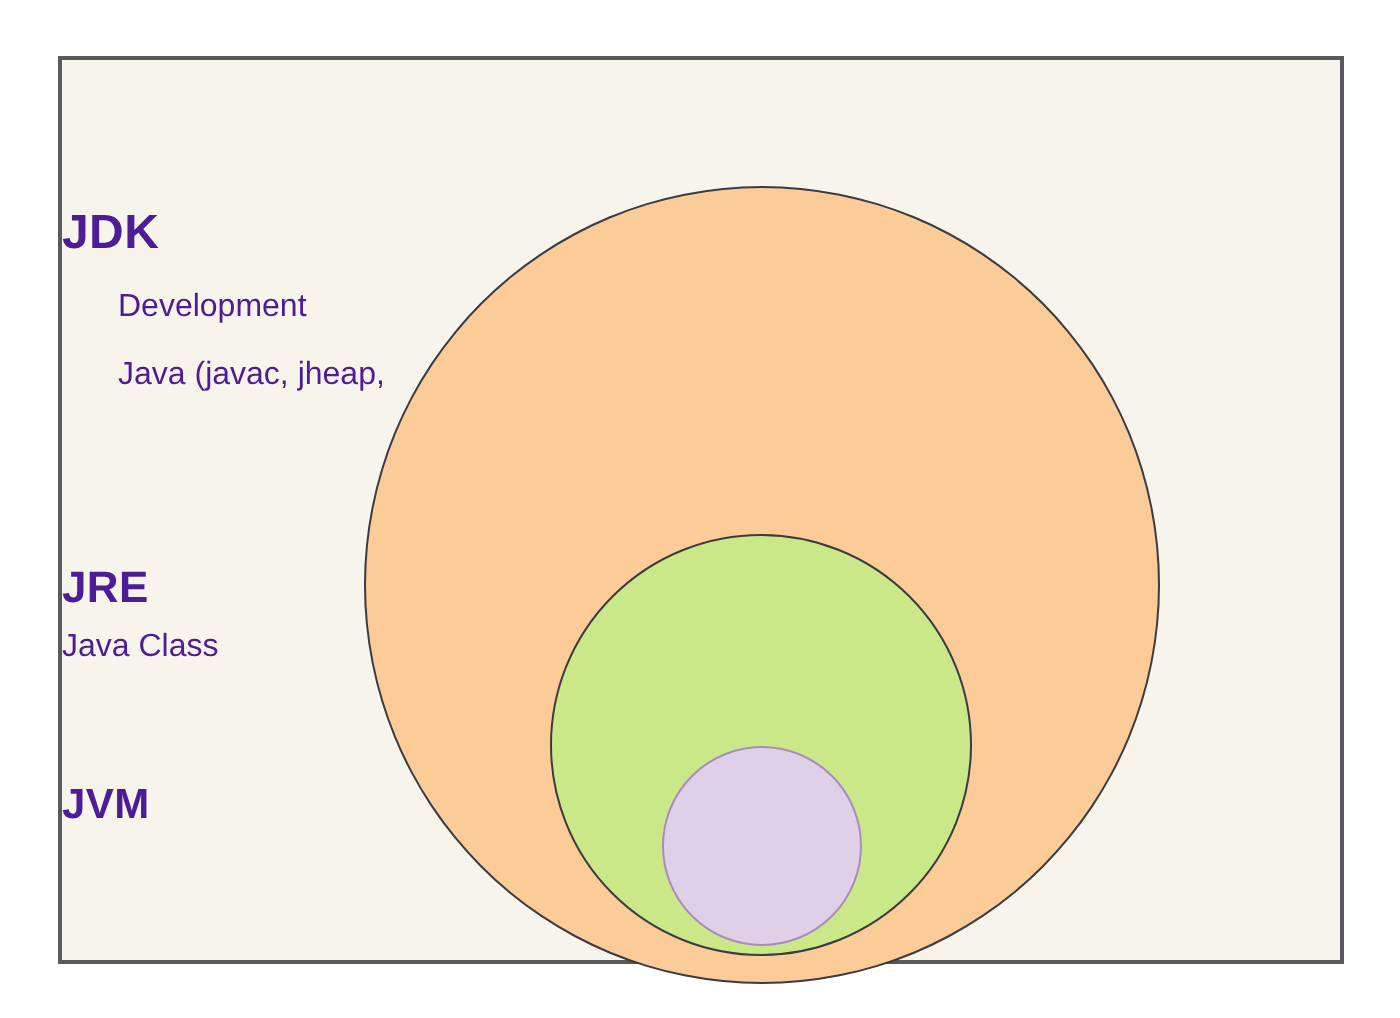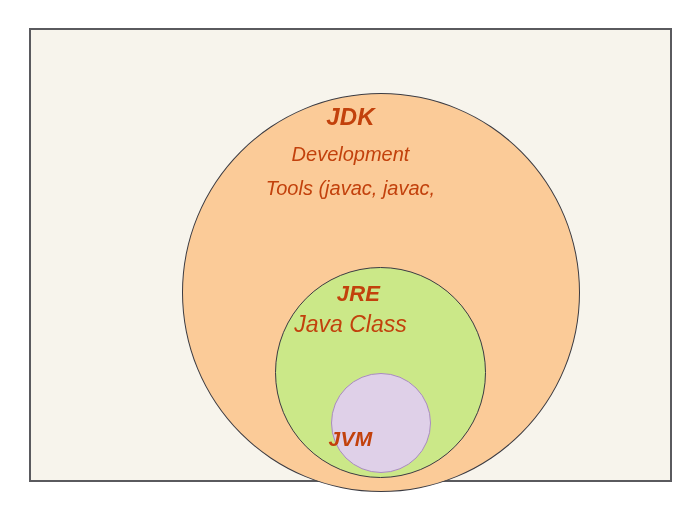--- a/index.html
+++ b/index.html
@@ -60,24 +60,23 @@
     height: 100px;
     background: #DFD0E8;
     border: 1.6px solid #A98CBE;
   }
 
   
   .label-stack {
     position: absolute;
     left: 0;
     right: 0;
-    text-align: center;
-    color: #c2410c;
+    text-align: left;
+    color: #4c1d95;
     user-select: none;
-    font-style: italic;
   }
 
   .title {
     font-weight: bold;
     letter-spacing: 0.2px;
   }
 
   .body-line {
     font-weight: normal;
   }
@@ -85,47 +84,47 @@
   
   #jdk-text {
     top: 72px;
     font-size: 24px;
   }
   #jdk-text .title {
     font-size: 24px;
     line-height: 30px;
   }
   #jdk-text .body-line {
-    font-size: 20px;
+    font-size: 16px;
     line-height: 34px;
+    padding-left: 28px;
   }
   #jdk-body {
     margin-top: 5px;
   }
 
   
   #jre-text {
     top: 250px;
   }
   #jre-text .title {
     font-size: 22px;
     line-height: 27px;
-    padding-left: 16px;
   }
   #jre-text .body-line {
-    font-size: 23px;
+    font-size: 16px;
     line-height: 24px;
   }
   #jre-body {
     margin-top: 5px;
   }
 
   
   #jvm-text {
-    top: 396px;
+    top: 360px;
   }
   #jvm-text .title {
     font-size: 21px;
     line-height: 26px;
   }
 </style>
 </head>
 <body>
 
 <div id="screenshot">
@@ -135,21 +134,21 @@
     <div class="circle" id="jdk-circle" style="background: rgb(251, 203, 152); border-color: rgb(59, 59, 66);"></div>
 
     <div class="circle" id="jre-circle" style="background: rgb(203, 232, 136); border-color: rgb(59, 59, 66);"></div>
 
     <div class="circle" id="jvm-circle" style="background: rgb(223, 208, 232); border-color: rgb(169, 140, 190);"></div>
 
     <div class="label-stack" id="jdk-text">
       <div class="title">JDK</div>
       <div id="jdk-body">
         <div class="body-line">Development</div>
-        <div class="body-line">Tools (javac, javac,</div>
+        <div class="body-line">Java (javac, jheap,</div>
       </div>
     </div>
 
     <div class="label-stack" id="jre-text">
       <div class="title">JRE</div>
       <div id="jre-body">
         <div class="body-line">Java Class</div>
       </div>
     </div>
 

